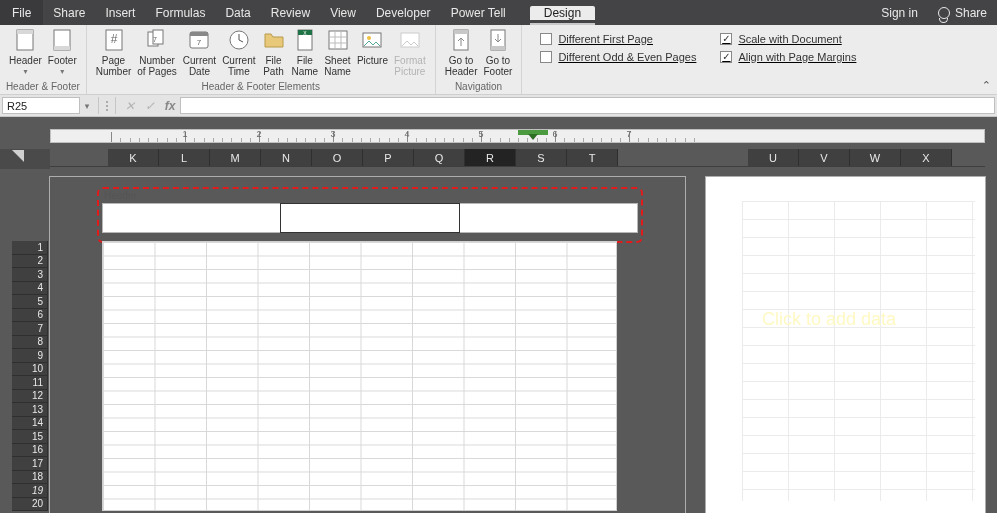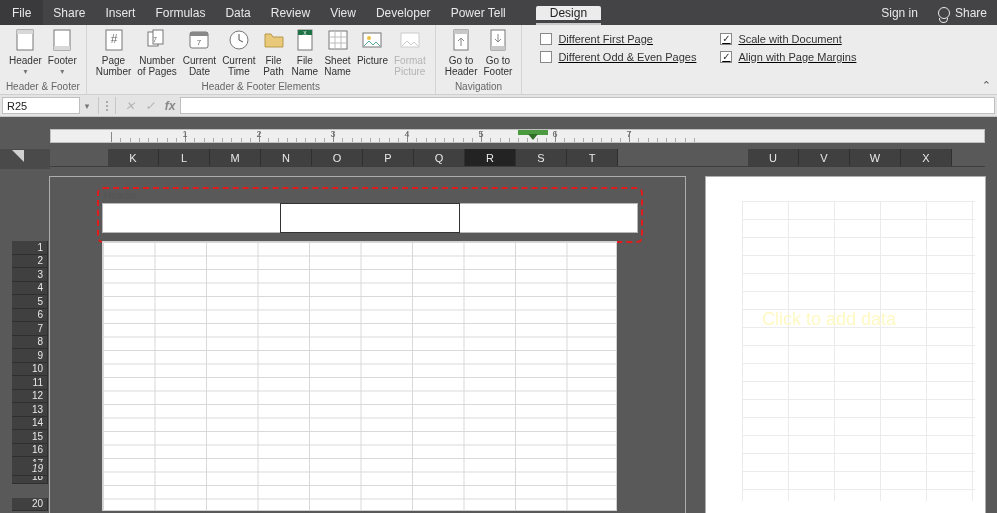--- a/index.html
+++ b/index.html
@@ -32,21 +32,21 @@
   }
   .menu-tab {
     padding: 0 10px;
     display: flex;
     align-items: center;
     cursor: pointer;
   }
   .ctx-wrap {
     display: flex;
     align-items: center;
-    margin-left: 20px;
+    margin-left: 14px;
     position: relative;
   }
   .ctx-underline {
     position: absolute;
     bottom: 0; left: 0; right: 0;
     height: 2px;
     background: #c9c9c9;
   }
   .ctx-tab {
     background: #ececec;
@@ -672,15 +672,15 @@
     <div class="rownum" style="top: 232px; height: 13.5px; left: 12px; width: 36px;">9</div>
     <div class="rownum" style="top: 245.5px; height: 13.5px; left: 12px; width: 36px;">10</div>
     <div class="rownum" style="top: 259px; height: 13.5px; left: 12px; width: 36px;">11</div>
     <div class="rownum" style="top: 272.5px; height: 13.5px; left: 12px; width: 36px;">12</div>
     <div class="rownum" style="top: 286px; height: 13.5px; left: 12px; width: 36px;">13</div>
     <div class="rownum" style="top: 299.5px; height: 13.5px; left: 12px; width: 36px;">14</div>
     <div class="rownum" style="top: 313px; height: 13.5px; left: 12px; width: 36px;">15</div>
     <div class="rownum" style="top: 326.5px; height: 13.5px; left: 12px; width: 36px;">16</div>
     <div class="rownum" style="top: 340px; height: 13.5px; left: 12px; width: 36px;">17</div>
     <div class="rownum" style="top: 353.5px; height: 13.5px; left: 12px; width: 36px;">18</div>
-    <div class="rownum" style="top: 345px; height: 13.5px; left: 12px; width: 36px; font-style: italic;">19</div>
+    <div class="rownum" style="top: 367px; height: 13.5px; left: 12px; width: 36px; font-style: italic;">19</div>
     <div class="rownum" style="top: 380.5px; height: 13.5px; left: 12px; width: 36px;">20</div>
   </div>
 
 </body></html>

